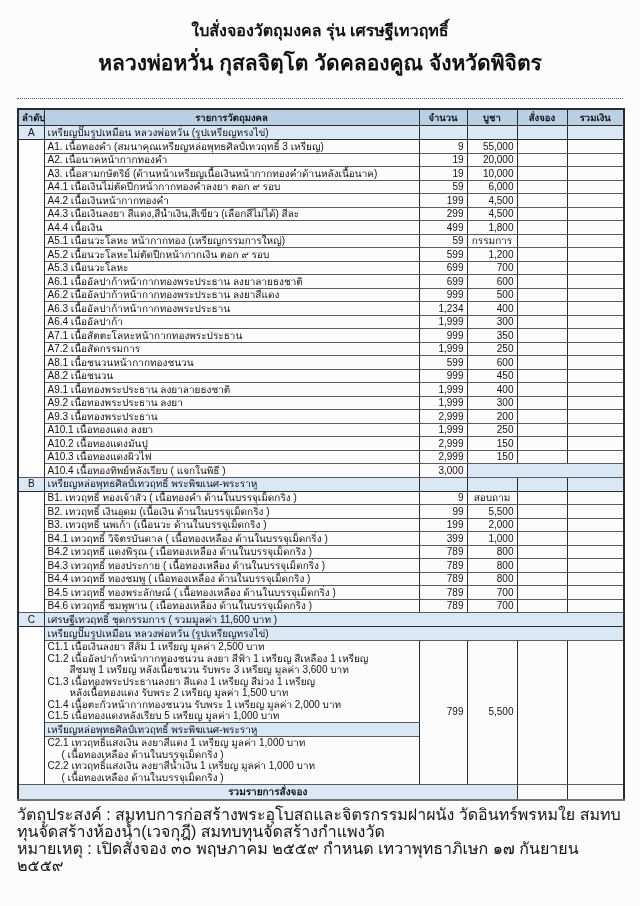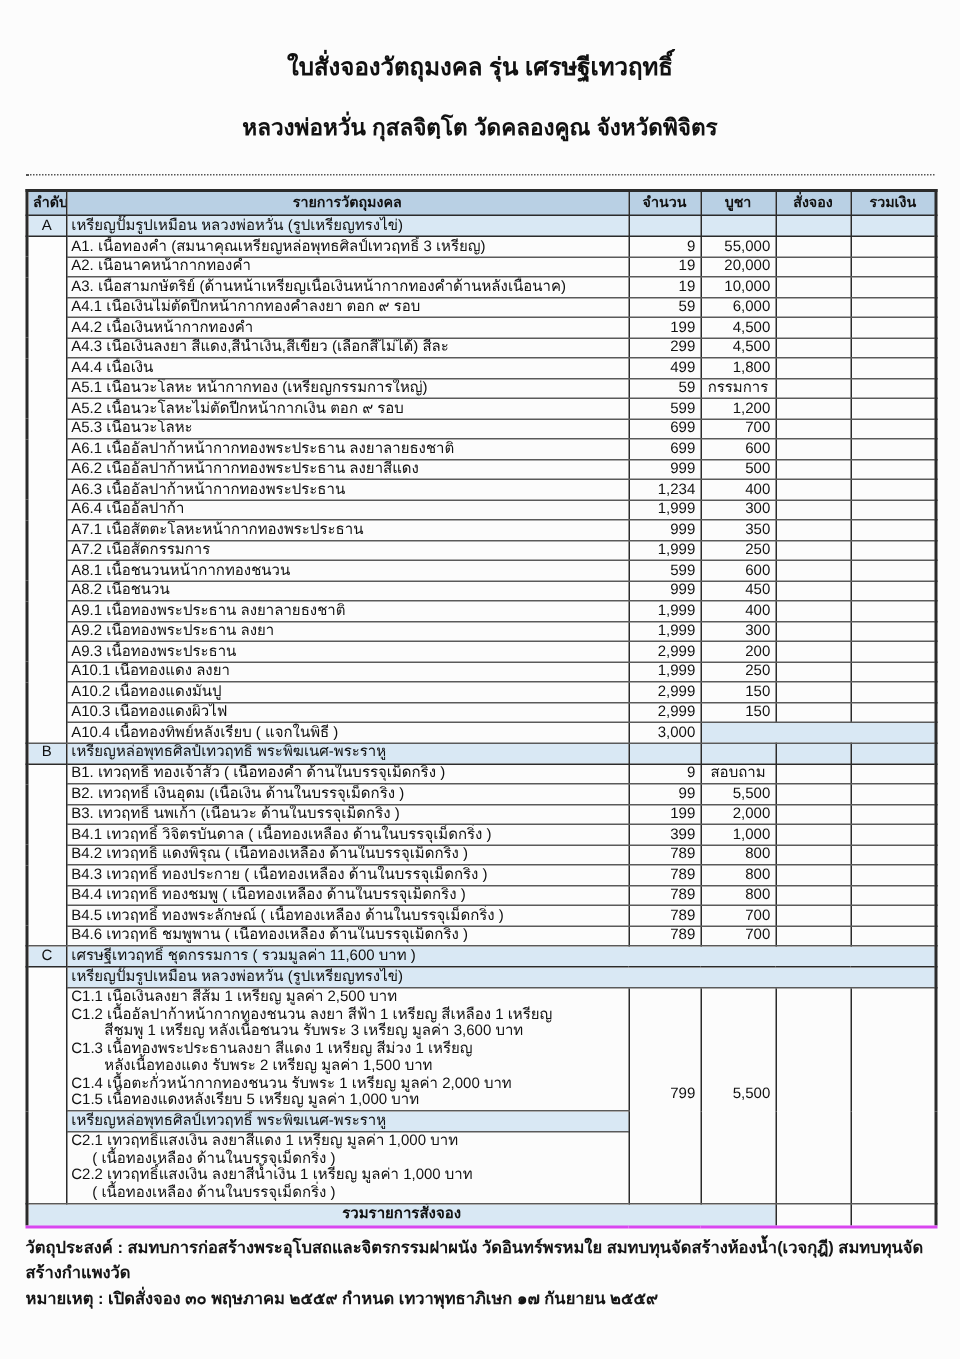--- a/index.html
+++ b/index.html
@@ -1,22 +1,22 @@
 <!DOCTYPE html>
 <html style="--header-bg: #b9d0e4; --section-bg: #d9e8f4;"><head>
 <meta charset="utf-8">
 <style>
   html,body{margin:0;padding:0;}
   body{
     width:640px;height:906px;background:#fcfcfc;overflow:hidden;
     font-family:"Liberation Sans","DejaVu Sans",sans-serif;color:#111;
   }
-  .page{padding:24px 17px 0 17px;}
+  .page{padding:10px 17px 0 17px;}
   .title1{text-align:center;font-size:16px;font-weight:bold;margin-top:8px;}
-  .title2{text-align:center;font-size:15px;font-weight:bold;margin-top:16px;}
+  .title2{text-align:center;font-size:21px;font-weight:bold;margin-top:3px;}
   .form-line{display:flex;align-items:flex-end;margin-top:14px;font-size:9.5px;color:#222;}
   .form-line.second{margin-top:10px;}
   .fl-label{white-space:nowrap;padding:0 1px;}
   .dots{border-bottom:1.6px dotted #555;height:9px;}
   .dots.fixed{width:150px;}
   .dots.grow{flex:1;}
   table.order{
     border-collapse:collapse;table-layout:fixed;width:606px;margin-top:9px;
     border:2px solid #2b2b2b;
   }
@@ -44,25 +44,25 @@
   td.subheader-cell{
     background:var(--section-bg,#d9e8f4);
     border-top:1.5px solid #2b2b2b;border-bottom:1.5px solid #2b2b2b;
   }
   td.block-cell{vertical-align:top;padding-top:4px;padding-bottom:3px;}
   td.block-cell div{white-space:nowrap;}
   .ind1{padding-left:22px;}
   .ind2{padding-left:14px;}
   td.c-merged{vertical-align:middle;padding-top:30px;text-align:right;}
   tr.total-row td{
-    border-top:1.5px solid #2b2b2b;border-bottom:2px solid #d946ef;height:13px;
+    border-top:1.5px solid #2b2b2b;border-bottom:2px solid #737373;height:13px;
   }
   td.total-label{background:var(--section-bg,#d9e8f4);text-align:center;font-weight:bold;}
   .footer{margin-top:5px;}
-  .foot-text{font-size:11px;font-weight:bold;line-height:17px;color:#151515;}
+  .foot-text{font-size:16px;font-weight:normal;line-height:17px;color:#151515;}
 </style>
 </head>
 <body>
 
 <div class="page">
 
   <div>
     <div class="title1">ใบสั่งจองวัตถุมงคล รุ่น เศรษฐีเทวฤทธิ์</div>
     <div class="title2">หลวงพ่อหวั่น กุสลจิตฺโต วัดคลองคูณ จังหวัดพิจิตร</div>
   </div>

